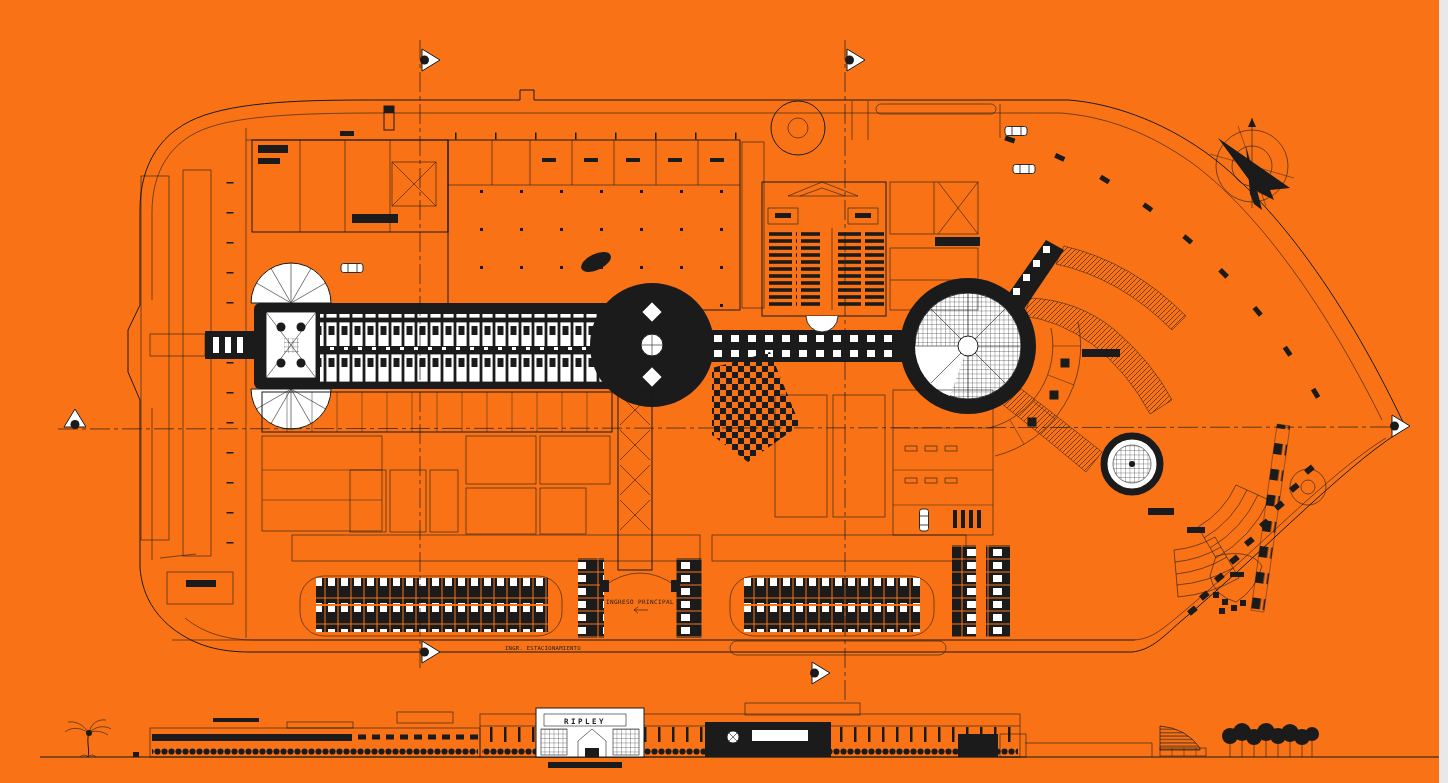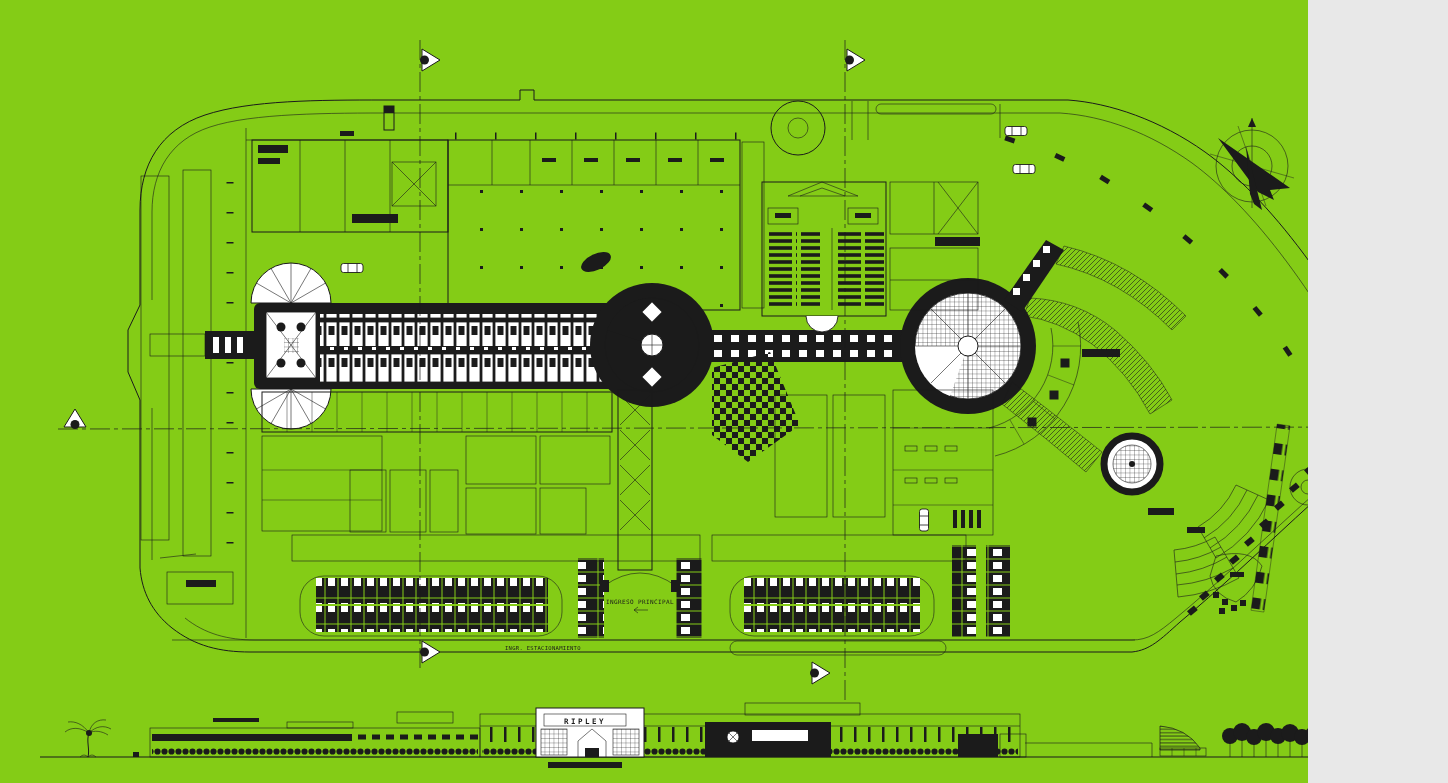--- a/index.html
+++ b/index.html
@@ -1,16 +1,16 @@
 <!DOCTYPE html>
 <html><head>
 <meta charset="utf-8">
 <style>
   html,body{margin:0;padding:0;background:#e8e8e8;}
-  .sheet{position:relative;width:1308px;height:783px;background:#84cc16;overflow:hidden;
+  .sheet{position:relative;width:1439px;height:783px;background:#f97316;overflow:hidden;
          font-family:"DejaVu Sans Mono","Liberation Mono",monospace;}
   svg{position:absolute;left:0;top:0;}
   .s{fill:none;stroke:#1b1b1b;stroke-width:1;}
   .s6{fill:none;stroke:#1b1b1b;stroke-width:.6;}
   .s4{fill:none;stroke:#1b1b1b;stroke-width:.45;}
   .f{fill:#1b1b1b;stroke:none;}
   .w{fill:#ffffff;}
   text{fill:#1b1b1b;}
 </style>
 </head>

